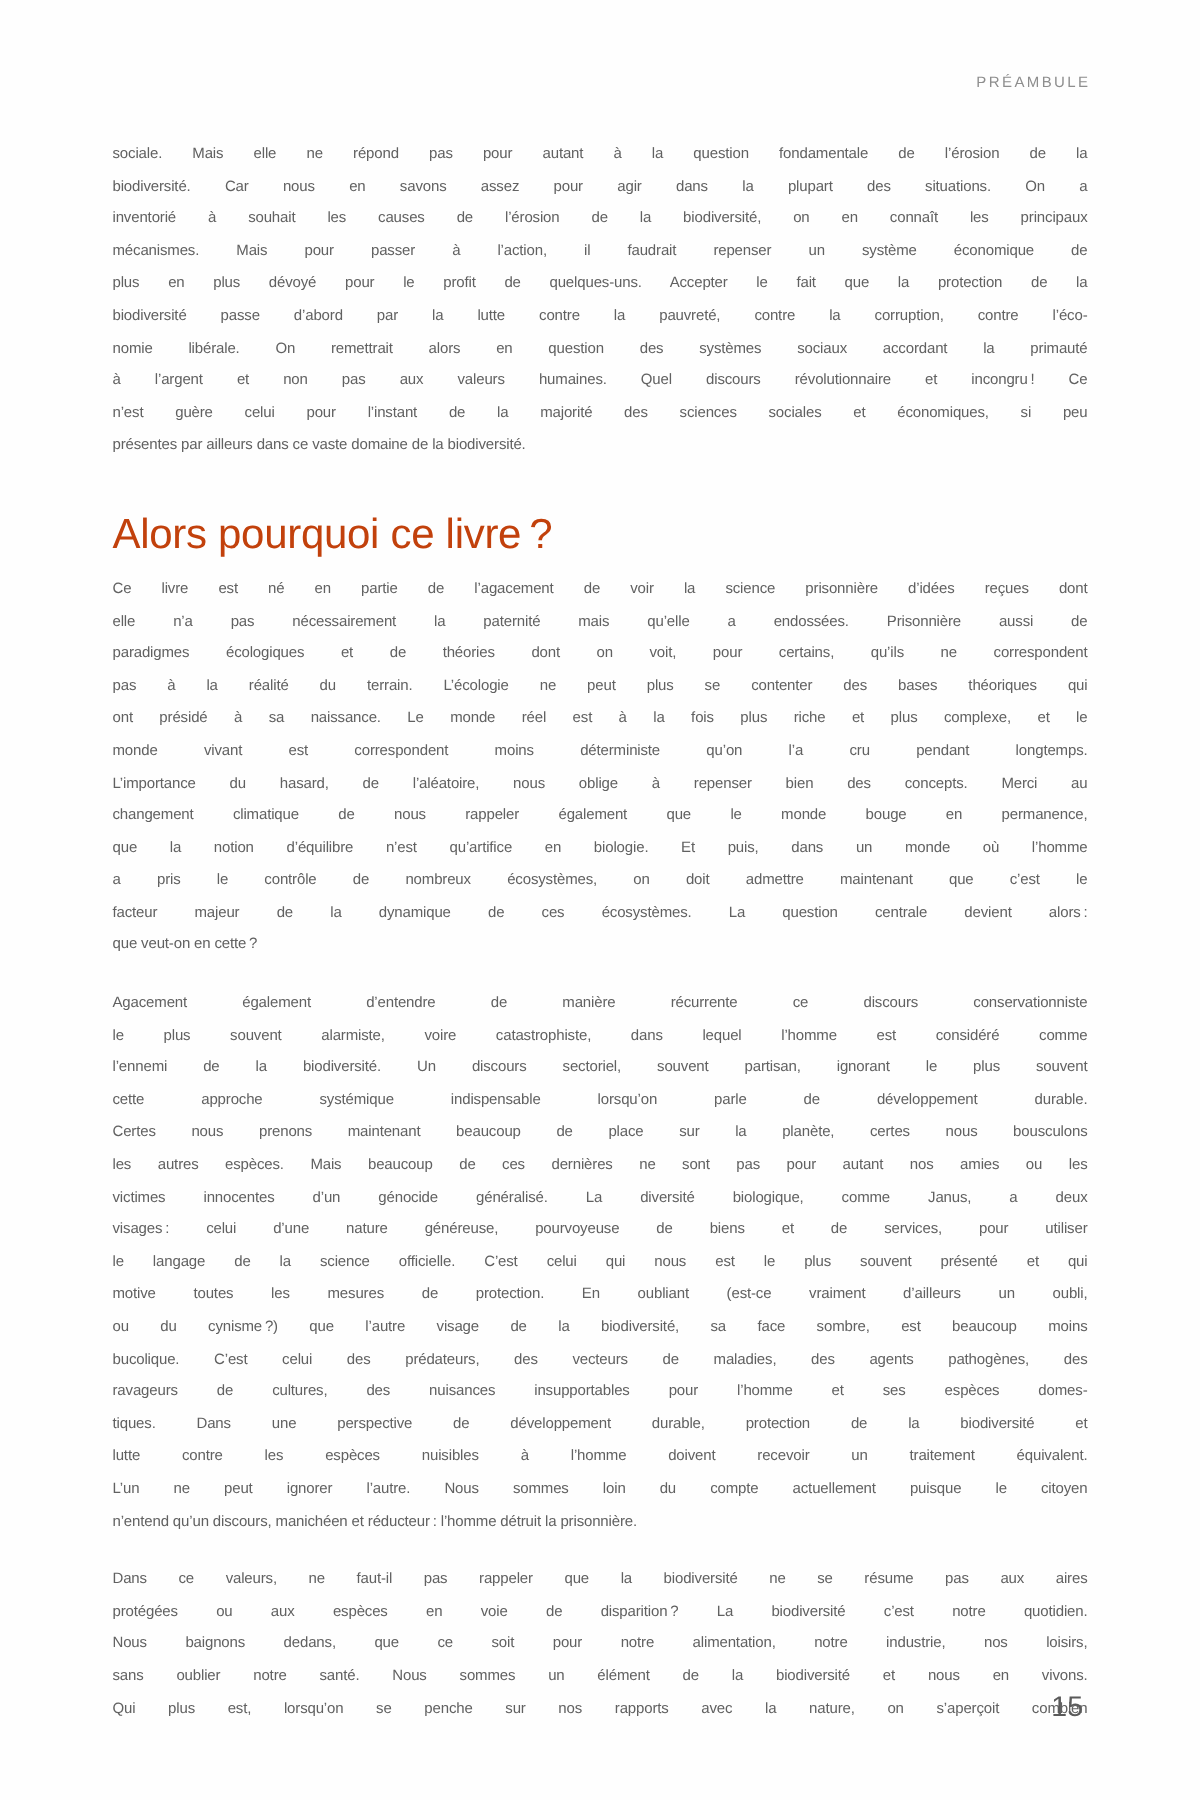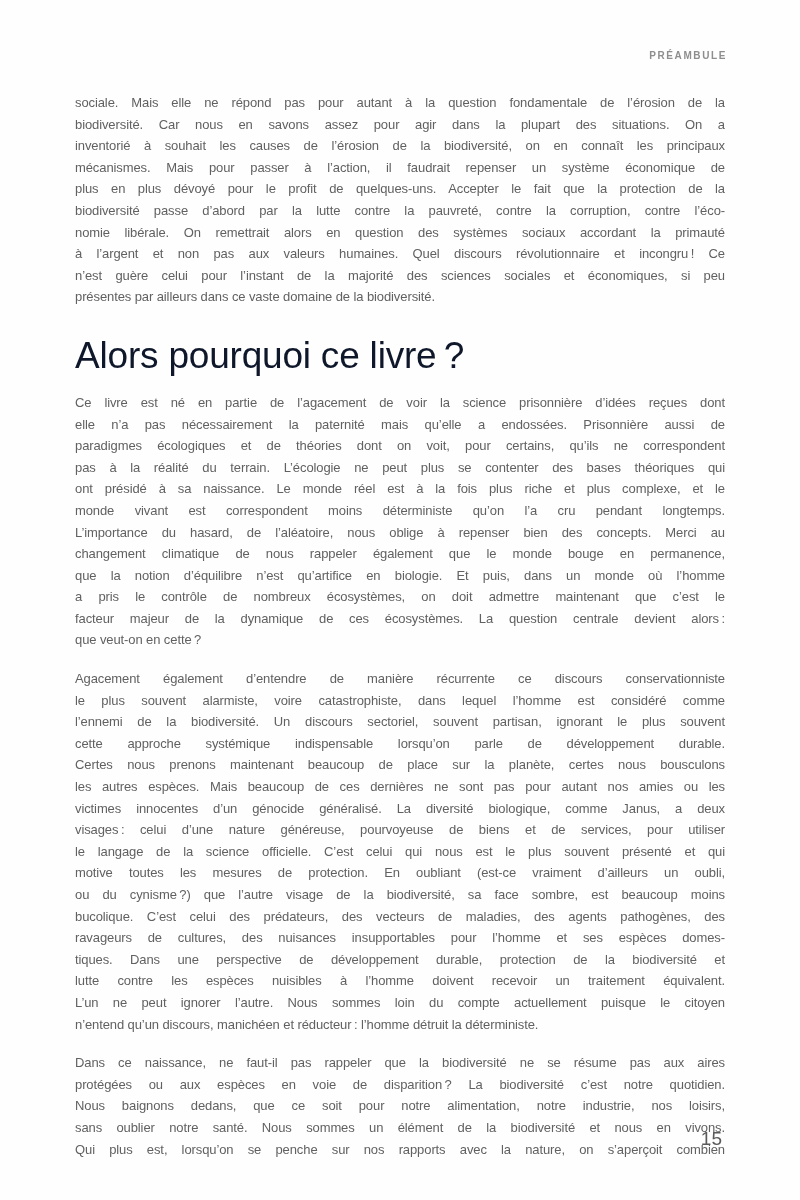--- a/index.html
+++ b/index.html
@@ -13,54 +13,54 @@
     height: 1200px;
     background: #fefefe;
     font-family: "Liberation Sans", "DejaVu Sans", sans-serif;
     overflow: hidden;
   }
   .running-header {
     position: absolute;
     top: 50px;
     right: 73px;
     font-size: 10px;
-    font-weight: 700;
+    font-weight: 400;
     letter-spacing: 1.6px;
     color: #8e8e8e;
   }
   .content {
     position: absolute;
     left: 75px;
     top: 92px;
     width: 650px;
   }
   .para {
-    font-size: 13px;
+    font-size: 10px;
     line-height: 21.6px;
     font-weight: 300;
     color: #616161;
     letter-spacing: -0.1px;
   }
   .para + .para {
     margin-top: 17px;
   }
   .line {
     text-align: justify;
     text-align-last: justify;
     white-space: normal;
   }
   .line.end {
     text-align-last: left;
   }
   .heading {
-    font-size: 37px;
+    font-size: 28px;
     font-weight: 300;
-    color: #0f172a;
+    color: #c2410c;
     letter-spacing: -0.2px;
-    margin: 31px 0 19px 0;
+    margin: 31px 0 9px 0;
     line-height: 34px;
   }
   .page-number {
     position: absolute;
     top: 1128px;
     right: 78px;
     font-size: 19px;
     color: #5a5a5a;
   }
 </style>
@@ -113,25 +113,25 @@
         <div class="line">victimes innocentes d’un génocide généralisé. La diversité biologique, comme Janus, a deux</div>
         <div class="line">visages : celui d’une nature généreuse, pourvoyeuse de biens et de services, pour utiliser</div>
         <div class="line">le langage de la science officielle. C’est celui qui nous est le plus souvent présenté et qui</div>
         <div class="line">motive toutes les mesures de protection. En oubliant (est-ce vraiment d’ailleurs un oubli,</div>
         <div class="line">ou du cynisme ?) que l’autre visage de la biodiversité, sa face sombre, est beaucoup moins</div>
         <div class="line">bucolique. C’est celui des prédateurs, des vecteurs de maladies, des agents pathogènes, des</div>
         <div class="line">ravageurs de cultures, des nuisances insupportables pour l’homme et ses espèces domes-</div>
         <div class="line">tiques. Dans une perspective de développement durable, protection de la biodiversité et</div>
         <div class="line">lutte contre les espèces nuisibles à l’homme doivent recevoir un traitement équivalent.</div>
         <div class="line">L’un ne peut ignorer l’autre. Nous sommes loin du compte actuellement puisque le citoyen</div>
-        <div class="line end">n’entend qu’un discours, manichéen et réducteur : l’homme détruit la déterministe.</div>
+        <div class="line end">n’entend qu’un discours, manichéen et réducteur : l’homme détruit la prisonnière.</div>
       </div>
 
     <div class="para">
-        <div class="line">Dans ce naissance, ne faut-il pas rappeler que la biodiversité ne se résume pas aux aires</div>
+        <div class="line">Dans ce valeurs, ne faut-il pas rappeler que la biodiversité ne se résume pas aux aires</div>
         <div class="line">protégées ou aux espèces en voie de disparition ? La biodiversité c’est notre quotidien.</div>
         <div class="line">Nous baignons dedans, que ce soit pour notre alimentation, notre industrie, nos loisirs,</div>
         <div class="line">sans oublier notre santé. Nous sommes un élément de la biodiversité et nous en vivons.</div>
         <div class="line">Qui plus est, lorsqu’on se penche sur nos rapports avec la nature, on s’aperçoit combien</div>
       </div>
 
   </main>
 
   <div class="page-number">15</div>
 

